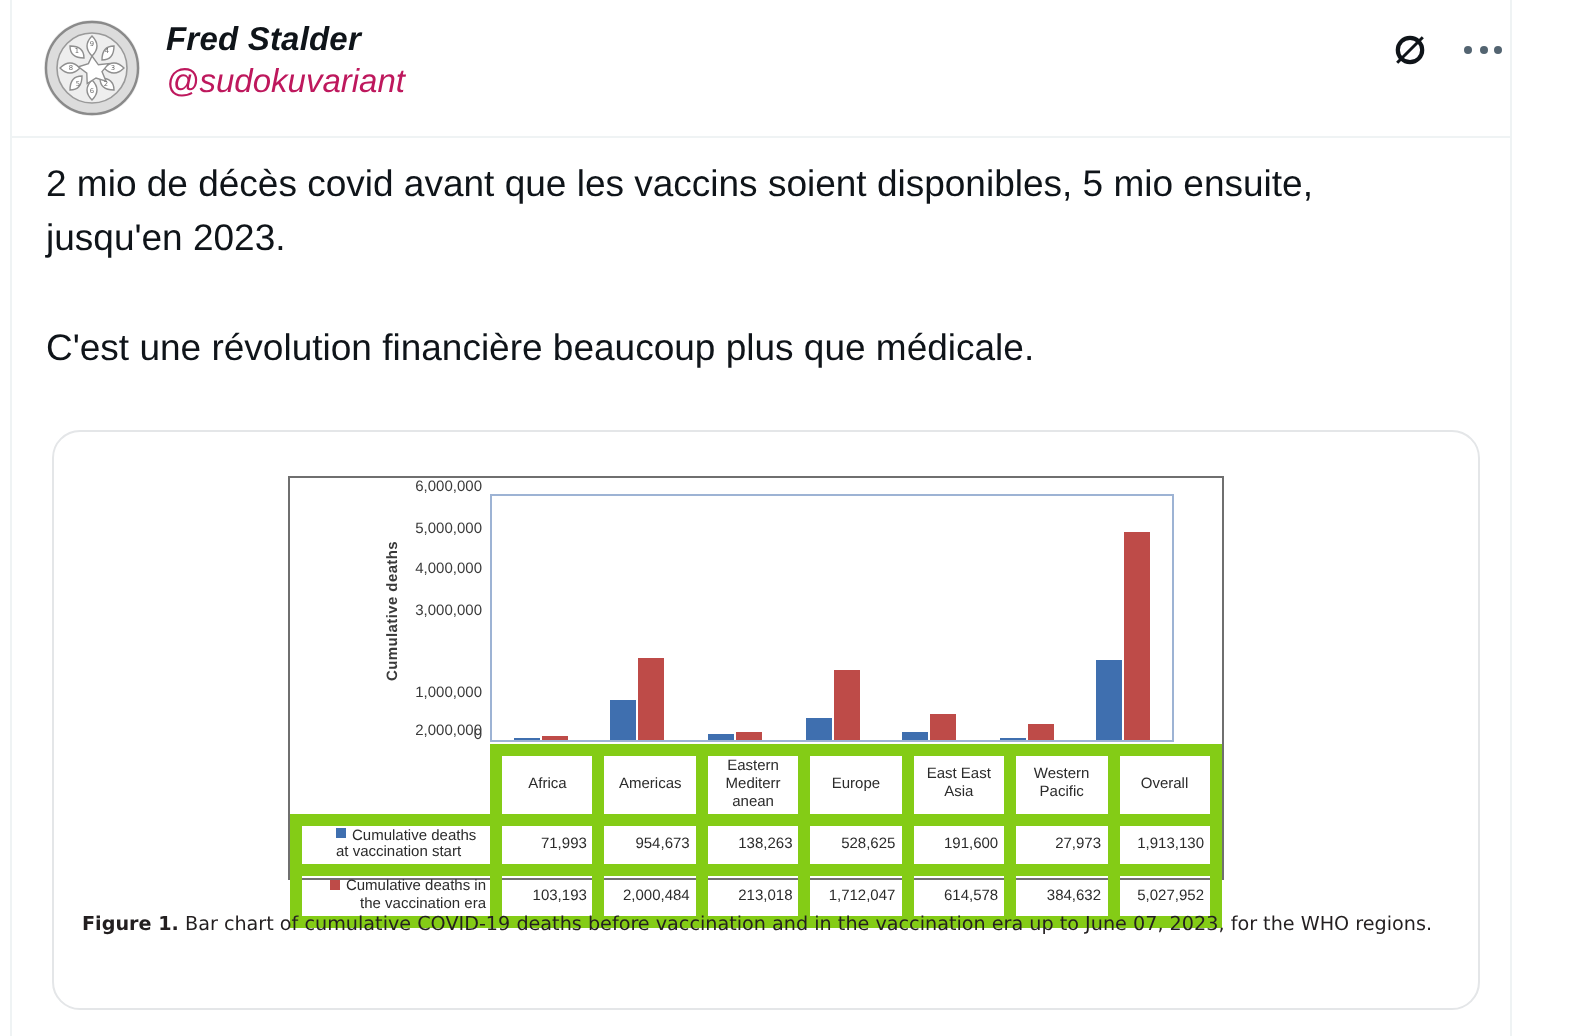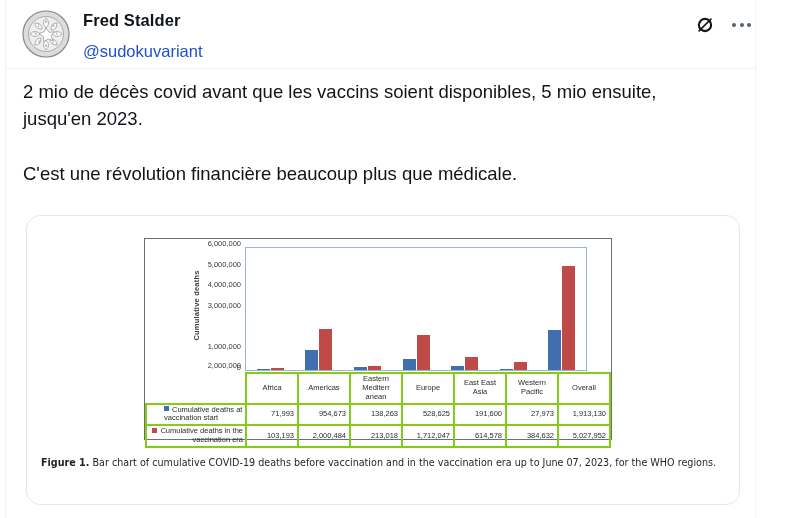--- a/index.html
+++ b/index.html
@@ -35,27 +35,28 @@
     overflow: hidden;
     position: relative;
   }
   .avatar svg { display: block; }
   .name-block {
     margin-left: 13px;
     display: flex; flex-direction: column;
     justify-content: space-between;
     line-height: 1.15;
     padding-top: 1px;
+    font-style: italic;
   }
   .display-name {
     font-size: 16.5px; font-weight: bold; color: #0f1419;
     letter-spacing: 0.1px;
   }
   .handle {
-    font-size: 16.5px; color: #1d4ed8; margin-top: 12px;
+    font-size: 16.5px; color: #be185d; margin-top: 2px;
   }
   .header-actions {
     position: absolute; right: 36px; top: 14px;
     display: flex; align-items: center; gap: 16px;
   }
   .icon-btn {
     width: 22px; height: 22px;
     display: flex; align-items: center; justify-content: center;
     cursor: pointer;
   }
@@ -155,21 +156,21 @@
   .chart-table {
     position: absolute;
     left: 0px; top: 133px;
     width: 100%;
     border-collapse: collapse;
     table-layout: fixed;
     font-size: 7.5px;
     color: #2b2b2b;
   }
   .chart-table td {
-    border: 2px solid #84cc16;
+    border: 6px solid #84cc16;
     padding: 1px 2px;
     text-align: center;
     vertical-align: middle;
     line-height: 1.18;
     height: 10px;
   }
   .chart-table td.legend-cell {
     text-align: left;
     padding-left: 17px;
     white-space: normal;

